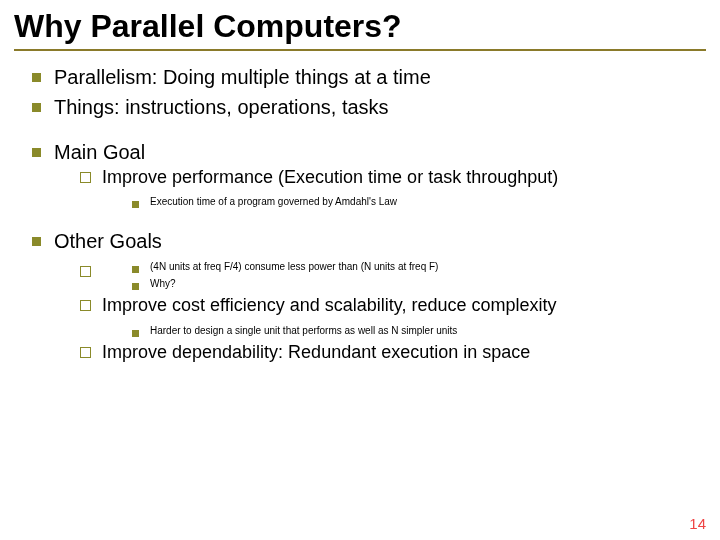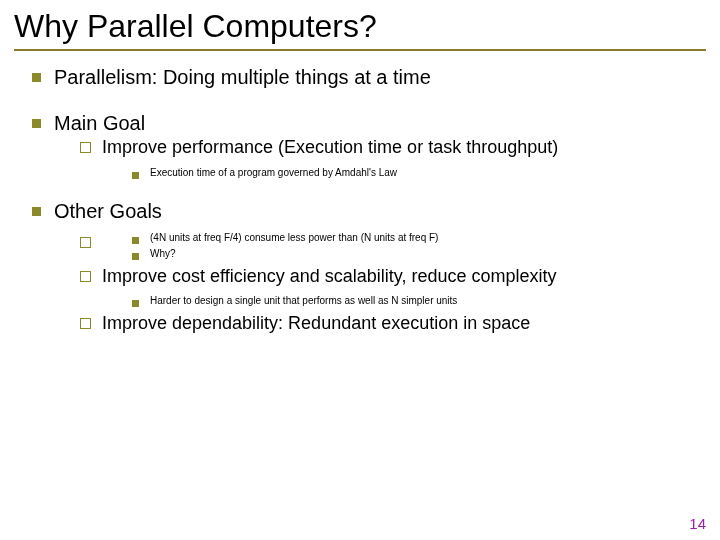--- a/index.html
+++ b/index.html
@@ -1,40 +1,41 @@
 <!DOCTYPE html>
 <html><head>
 <meta charset="utf-8">
 <style>
   * { margin: 0; padding: 0; box-sizing: border-box; }
   html, body { width: 720px; height: 540px; background: #fff; font-family: Verdana, Geneva, sans-serif; color: #000; }
   .slide { width: 720px; height: 540px; position: relative; padding: 8px 14px 0 14px; }
-  .title { font-family: Arial, Helvetica, sans-serif; font-size: 32px; font-weight: 400; letter-spacing: 0px; margin-bottom: 4px; }
+  .title { font-family: Arial, Helvetica, sans-serif; font-size: 32px; font-weight: 700; letter-spacing: 0px; margin-bottom: 4px; }
   .rule { border: none; border-top: 2px solid #8a7a2a; margin: 0 0 14px 0; width: 100%; }
   .lvl1 { list-style: none; padding-left: 18px; }
   .lvl1 > li { position: relative; font-size: 20px; padding-left: 22px; margin-bottom: 4px; line-height: 1.28; }
   .lvl1 > li::before { content: ""; position: absolute; left: 0; top: 8px; width: 9px; height: 9px; background: #8a8a2a; }
   .gap { height: 16px; }
   .lvl2 { list-style: none; padding-left: 26px; }
   .lvl2 > li { position: relative; font-size: 18px; padding-left: 22px; margin-bottom: 4px; line-height: 1.3; }
   .lvl2 > li::before { content: ""; position: absolute; left: 0; top: 6px; width: 9px; height: 9px; border: 1.5px solid #8a8a2a; background: transparent; }
   .lvl3 { list-style: none; padding-left: 30px; margin-top: 6px; margin-bottom: 2px; }
   .lvl3 > li { position: relative; font-size: 10px; padding-left: 18px; margin-bottom: 3px; line-height: 1.35; }
   .lvl3 > li::before { content: ""; position: absolute; left: 0; top: 6px; width: 7px; height: 7px; background: #8a8a2a; }
-  .pagenum { position: absolute; right: 14px; bottom: 8px; font-size: 15px; color: #a21caf; }
+  .pagenum { position: absolute; right: 14px; bottom: 8px; font-size: 15px; color: #ef4444; }
 </style>
 </head>
 <body>
 
 <div class="slide">
   <h1 class="title">Why Parallel Computers?</h1>
   <hr class="rule">
 
   <ul class="lvl1">
     <li><span>Parallelism: Doing multiple things at a time</span></li>
+    <li><span>Things: instructions, operations, tasks</span></li>
   </ul>
 
   <div class="gap"></div>
 
   <ul class="lvl1">
     <li>
       <span>Main Goal</span>
       <ul class="lvl2">
         <li>
           <span>Improve performance (Execution time or task throughput)</span>

